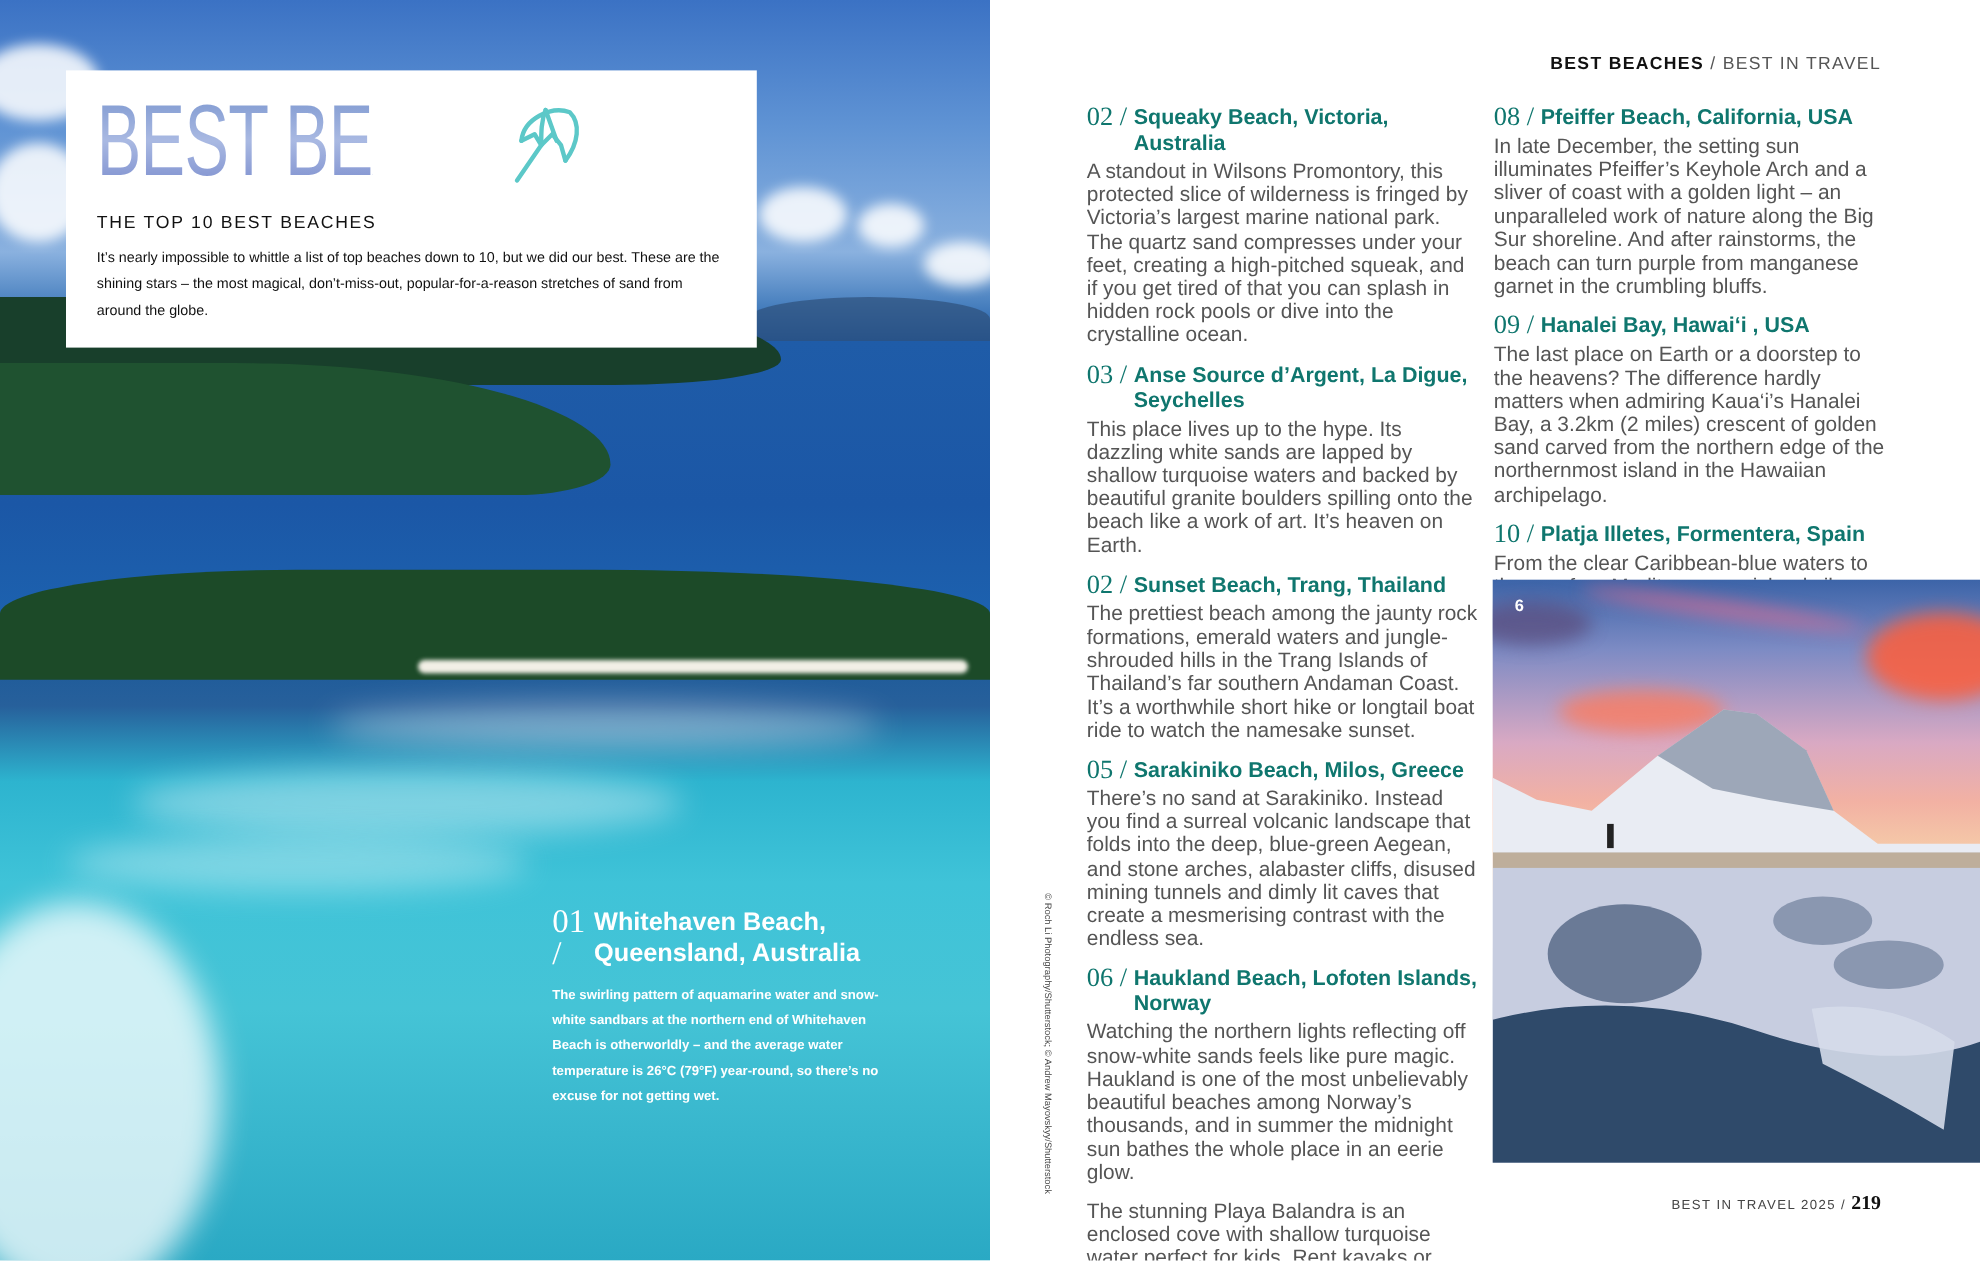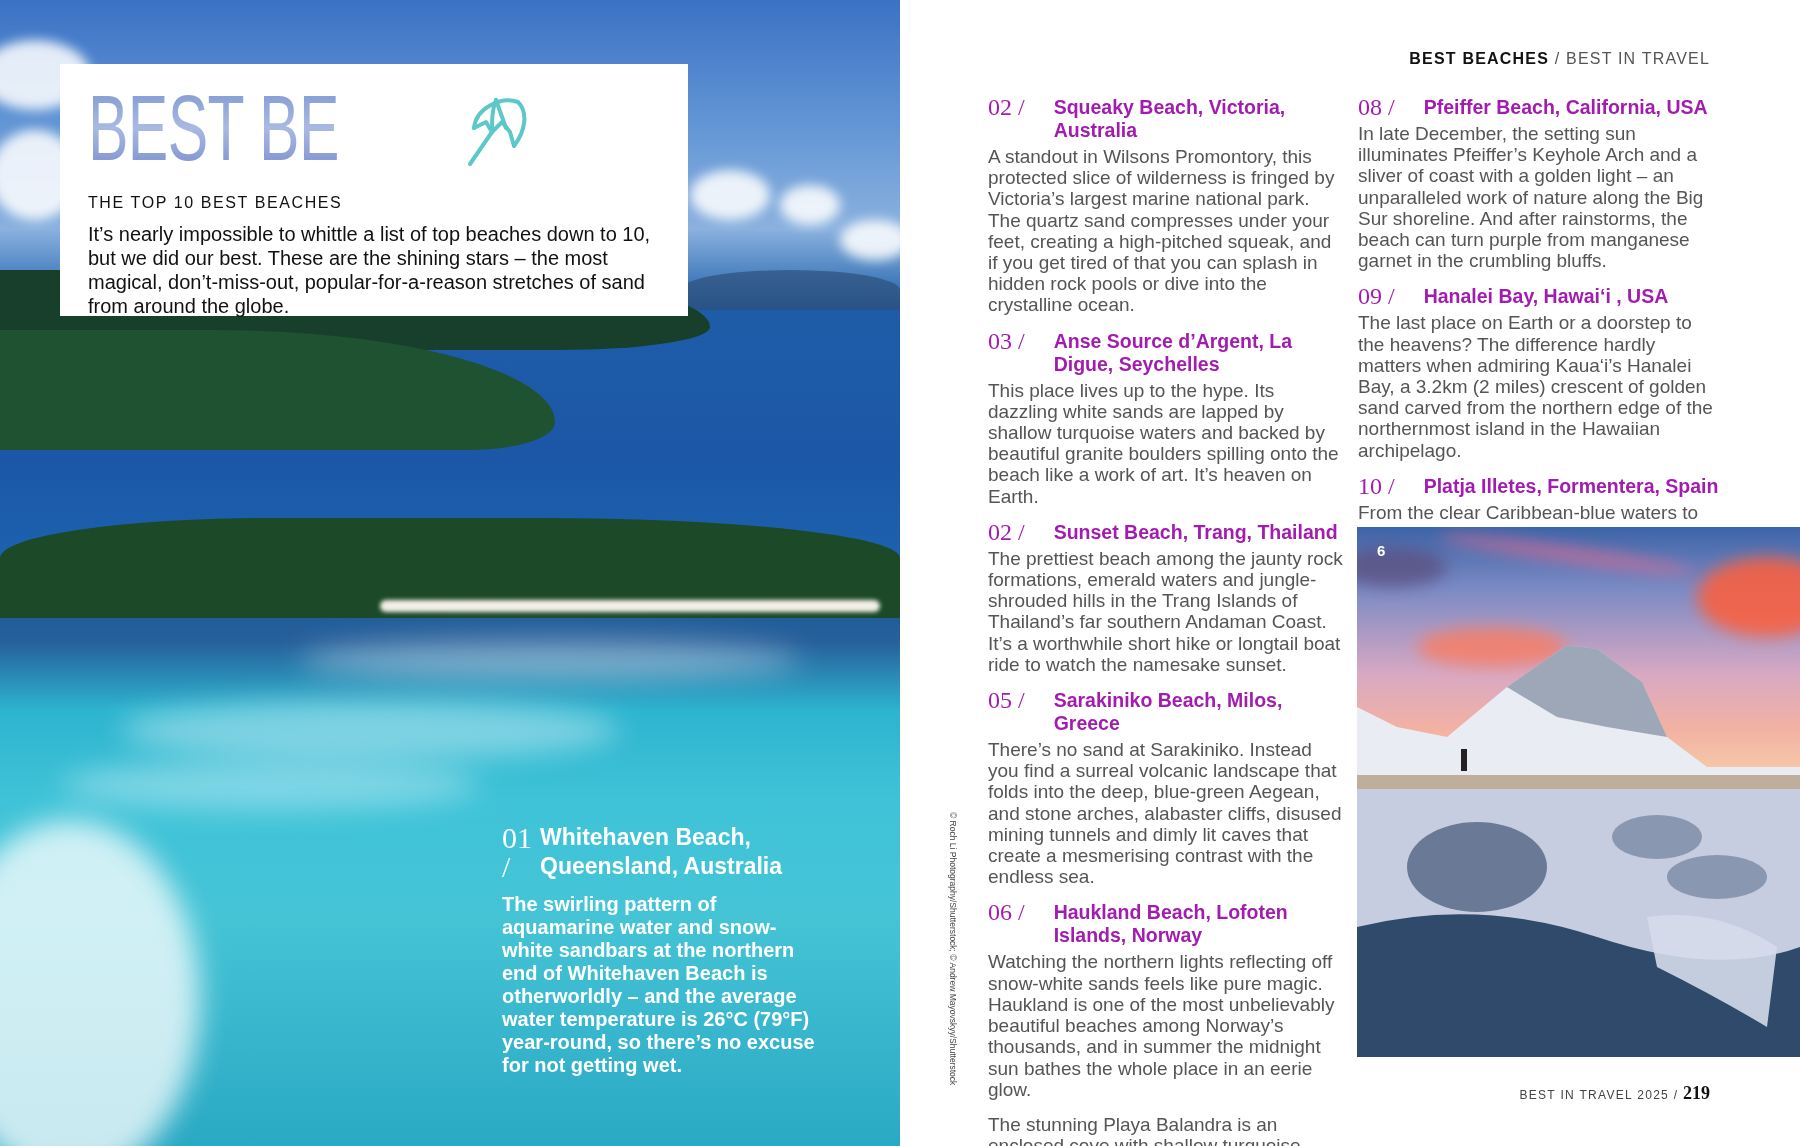--- a/index.html
+++ b/index.html
@@ -26,46 +26,46 @@
     font-family: "Liberation Sans Narrow", "Liberation Sans", sans-serif;
     font-size: 92px; line-height: 92px; letter-spacing: -1px; font-weight: 400;
     transform: scaleX(0.66); transform-origin: left center; width: 380px; white-space: nowrap;
     background: linear-gradient(180deg, #7b96cf 0%, #a9b9e2 50%, #7a8ccd 100%);
     -webkit-background-clip: text; background-clip: text; color: transparent;
   }
   .umbrella { width: 80px; height: 80px; margin-left: -30px; }
   .subtitle {
     margin-top: 20px; font-weight: 400; font-size: 16px; letter-spacing: 1.6px; color: #111;
   }
-  .intro { margin-top: 10px; font-size: 20px; line-height: 24px; color: #111; }
+  .intro { margin-top: 10px; font-size: 13px; line-height: 24px; color: #111; }
 
   
   .cap01 { position: absolute; left: 502px; top: 823px; width: 320px; color: #fff; }
   .cap01 .head { font-size: 23px; line-height: 29px; display: flex; }
   .cap01 .num { font-family: "Liberation Serif", serif; font-size: 30px; font-weight: 400; margin-right: 8px; line-height: 29px; }
   .cap01 .ttl { font-weight: 700; }
-  .cap01 .body { margin-top: 12px; font-size: 20px; line-height: 23px; font-weight: 700; }
+  .cap01 .body { margin-top: 12px; font-size: 12px; line-height: 23px; font-weight: 700; }
 
   
   .credit {
     position: absolute; left: 948px; top: 812px; width: 10px; height: 250px;
   }
   .credit span {
     position: absolute; left: 0; top: 0; white-space: nowrap; font-size: 8.5px; color: #444;
     transform-origin: 0 0; transform: rotate(90deg) translateY(-10px);
   }
 
   
   .running-head { position: absolute; right: 90px; top: 50px; font-size: 16px; letter-spacing: 1.2px; color: #555; }
   .running-head b { color: #111; }
   .col { position: absolute; top: 96px; }
   .col1 { left: 988px; width: 355px; }
   .col2 { left: 1358px; width: 362px; }
   .entry { margin-bottom: 14px; }
-  .entry .head { display: flex; font-size: 19.5px; line-height: 23px; color: #a21caf; gap: 23px; }
+  .entry .head { display: flex; font-size: 19.5px; line-height: 23px; color: #0f766e; }
   .entry .num { font-family: "Liberation Serif", serif; font-size: 24px; line-height: 23px; font-weight: 400; margin-right: 6px; white-space: nowrap; }
   .entry .ttl { font-weight: 700; }
   .entry .body { margin-top: 4px; font-size: 19px; line-height: 21.2px; color: #555; }
 
   
   .photo2 {
     position: absolute; left: 1357px; top: 527px; width: 443px; height: 530px; overflow: hidden;
     background: linear-gradient(180deg, #3c64a8 0%, #7d8bc4 12%, #d9a9c3 28%, #f2b1a3 38%, #f5c9a8 46%, #c9d4e6 56%, #cdd3e2 62%, #a9b6cf 72%, #55718f 85%, #2e4a6a 100%);
   }
   .p2-cloud { position: absolute; border-radius: 50%; filter: blur(8px); }

